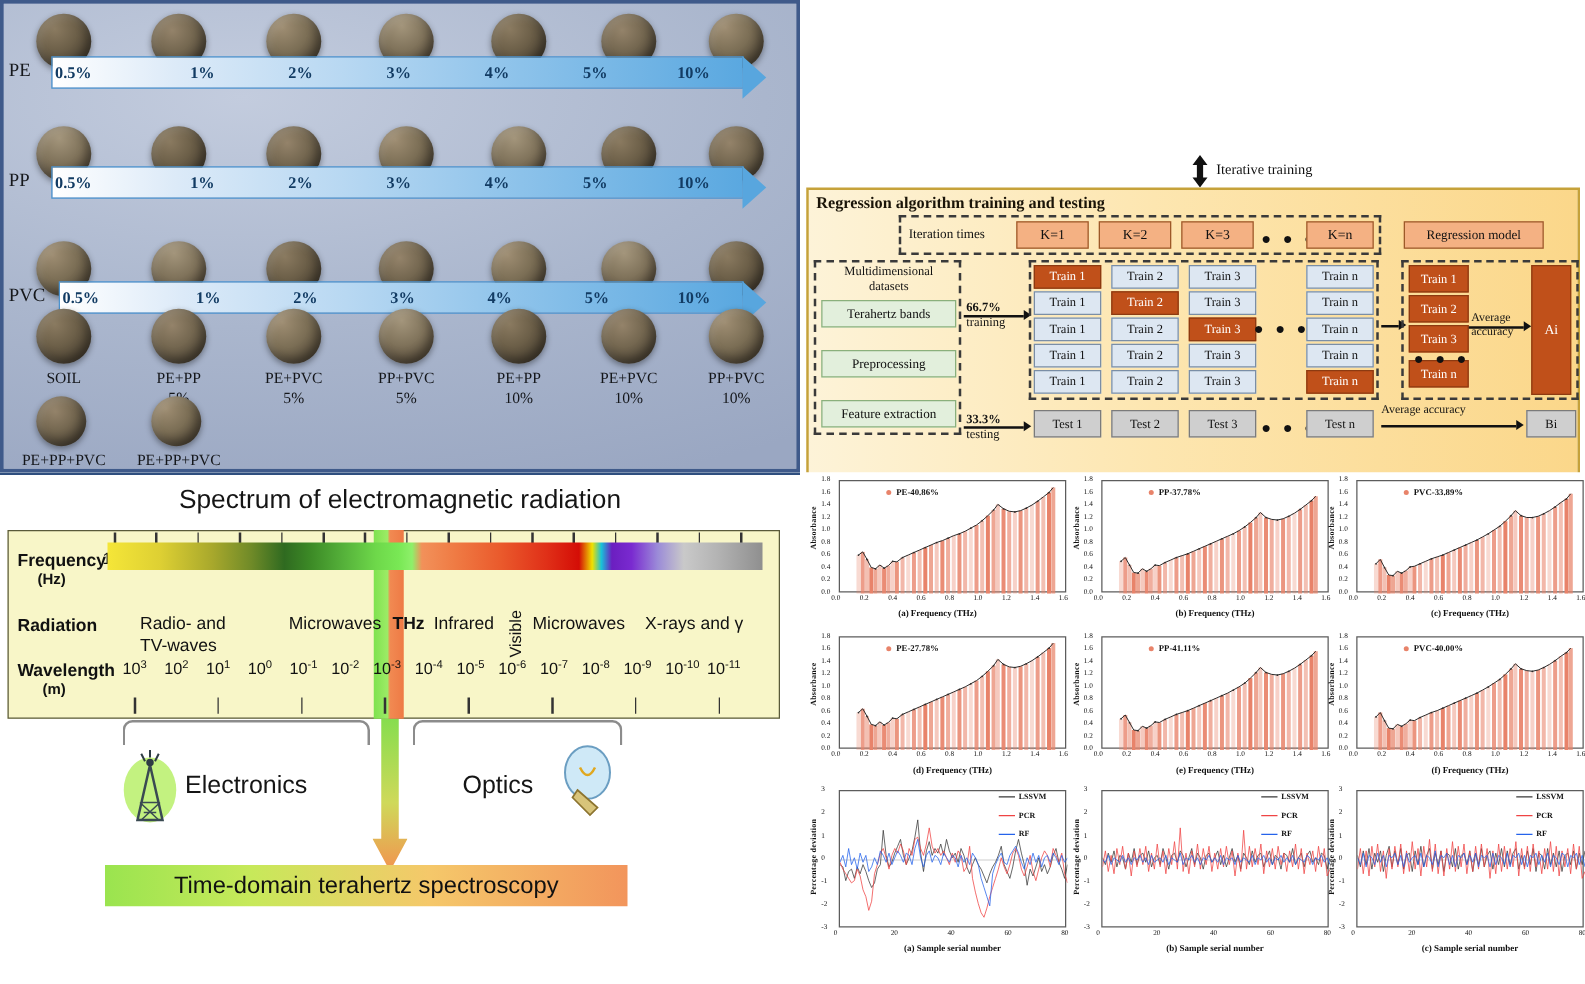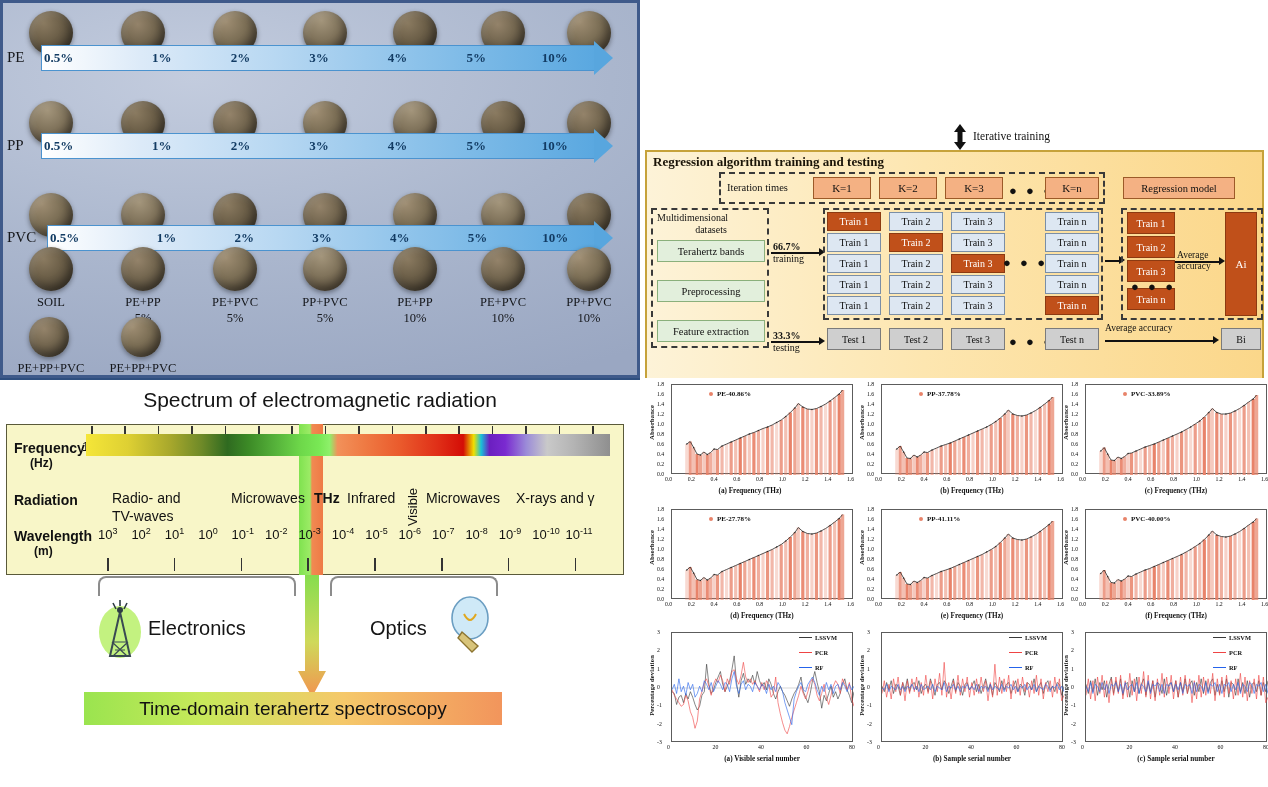--- a/index.html
+++ b/index.html
@@ -29,21 +29,21 @@
     position: absolute;
     border-radius: 50%;
     background: radial-gradient(circle at 34% 28%, #8a7a60 0%, #6d6049 40%, #4b4233 78%, #3a332a 100%);
     box-shadow: 0 2px 5px rgba(0,0,0,0.40), inset -3px -4px 8px rgba(0,0,0,0.35),
                 inset 3px 3px 7px rgba(255,255,255,0.16);
   }
   .pellet.v2 { background: radial-gradient(circle at 38% 30%, #94836a 0%, #746750 42%, #4e4536 80%, #3b342b 100%); }
   .pellet.v3 { background: radial-gradient(circle at 30% 25%, #9e8d72 0%, #7b6e55 45%, #514737 82%, #3e372c 100%); }
   .pellet.v4 { background: radial-gradient(circle at 42% 22%, #a3957b 0%, #80735b 45%, #564b3a 82%, #41392e 100%); }
 
-  .arrow-bar { position: absolute; height: 26px; display: flex; align-items: center; }
+  .arrow-bar { position: absolute; height: 26px; display: flex; }
   .arrow-body {
     height: 26px; flex: 1;
     background: linear-gradient(to right, #ffffff 0%, #dceaf8 18%, #b8d8f2 42%, #8cc2ea 68%, #5aa8e0 100%);
     border: 1px solid #4b93cf;
     display: flex; align-items: center;
   }
   .arrow-head {
     width: 0; height: 0;
     border-top: 17px solid transparent;
     border-bottom: 17px solid transparent;
@@ -339,21 +339,21 @@
       <div class="dash-row" style="left:72px; top:20px; width:386px; height:32px;"></div>
       <div class="tinytxt" style="left:80px; top:30px; font-size:10.5px;">Iteration times</div>
       <div class="obox" style="left:166px; top:25px; width:58px; height:22px;">K=1</div>
       <div class="obox" style="left:232px; top:25px; width:58px; height:22px;">K=2</div>
       <div class="obox" style="left:298px; top:25px; width:58px; height:22px;">K=3</div>
       <div class="dots" style="left:362px; top:32px;">● ● ●</div>
       <div class="obox" style="left:398px; top:25px; width:54px; height:22px;">K=n</div>
       <div class="obox" style="left:476px; top:25px; width:112px; height:22px; font-size:10.5px;">Regression model</div>
 
       <div class="dash-row" style="left:4px; top:56px; width:118px; height:140px;"></div>
-      <div class="tinytxt" style="left:10px; top:60px; width:108px; ">Multidimensional</div>
+      <div class="tinytxt" style="left:10px; top:60px; width:108px; text-align:center;">Multidimensional</div>
       <div class="tinytxt" style="left:10px; top:72px; width:108px; text-align:center;">datasets</div>
       <div class="greenbox" style="left:10px; top:88px; width:108px; height:22px;">Terahertz bands</div>
       <div class="greenbox" style="left:10px; top:128px; width:108px; height:22px;">Preprocessing</div>
       <div class="greenbox" style="left:10px; top:168px; width:108px; height:22px;">Feature extraction</div>
 
       <div class="tinytxt" style="left:126px; top:89px; font-weight:bold;">66.7%</div>
       <div class="tinytxt" style="left:126px; top:101px;">training</div>
       <div class="arrowline" style="left:124px; top:100px; width:48px;"></div>
       <div class="arrowtip" style="left:172px; top:96px;"></div>
 
@@ -1082,21 +1082,21 @@
           <div class="legend-row" style="position:relative; top:16px;">
             <span class="legend-line" style="background:#2563eb;"></span>
             <span style="color:#111;">RF</span>
           </div>
         </div>
         <div class="ctick" style="left:10px; top:116px;">0</div>
         <div class="ctick" style="left:55.5px; top:116px;">20</div>
         <div class="ctick" style="left:101px; top:116px;">40</div>
         <div class="ctick" style="left:146.5px; top:116px;">60</div>
         <div class="ctick" style="left:192px; top:116px;">80</div>
-        <div class="cx-cap" style="left:14px; top:127px; width:182px;">(a)  Visible serial number</div>
+        <div class="cx-cap" style="left:14px; top:127px; width:182px;">(a)  Sample serial number</div>
       </div>
       <div class="chart-cell" style="left:224px; top:250px; width:200px; height:150px;">
         <div class="ctick" style="left:0px; top:111px;">-3</div>
         <div class="ctick" style="left:0px; top:92.66666666666667px;">-2</div>
         <div class="ctick" style="left:0px; top:74.33333333333334px;">-1</div>
         <div class="ctick" style="left:0px; top:56px;">0</div>
         <div class="ctick" style="left:0px; top:37.66666666666667px;">1</div>
         <div class="ctick" style="left:0px; top:19.33333333333333px;">2</div>
         <div class="ctick" style="left:0px; top:1px;">3</div>
         <div class="cy-lab" style="left:-9px; top:27px;">Percentage deviation</div>

